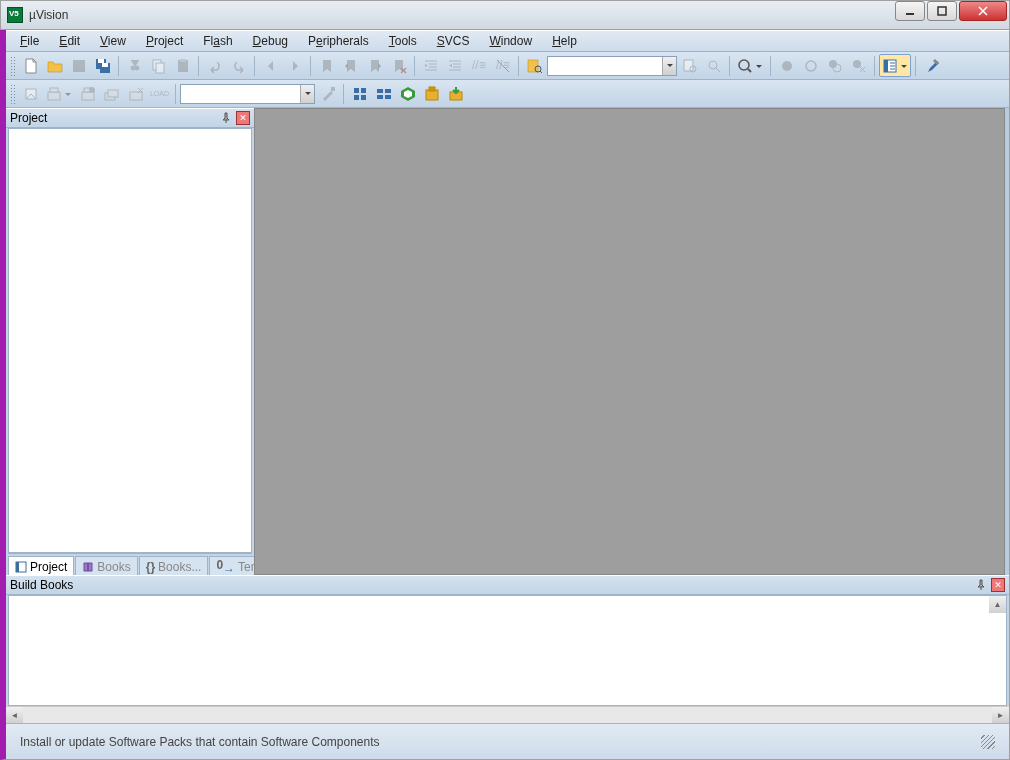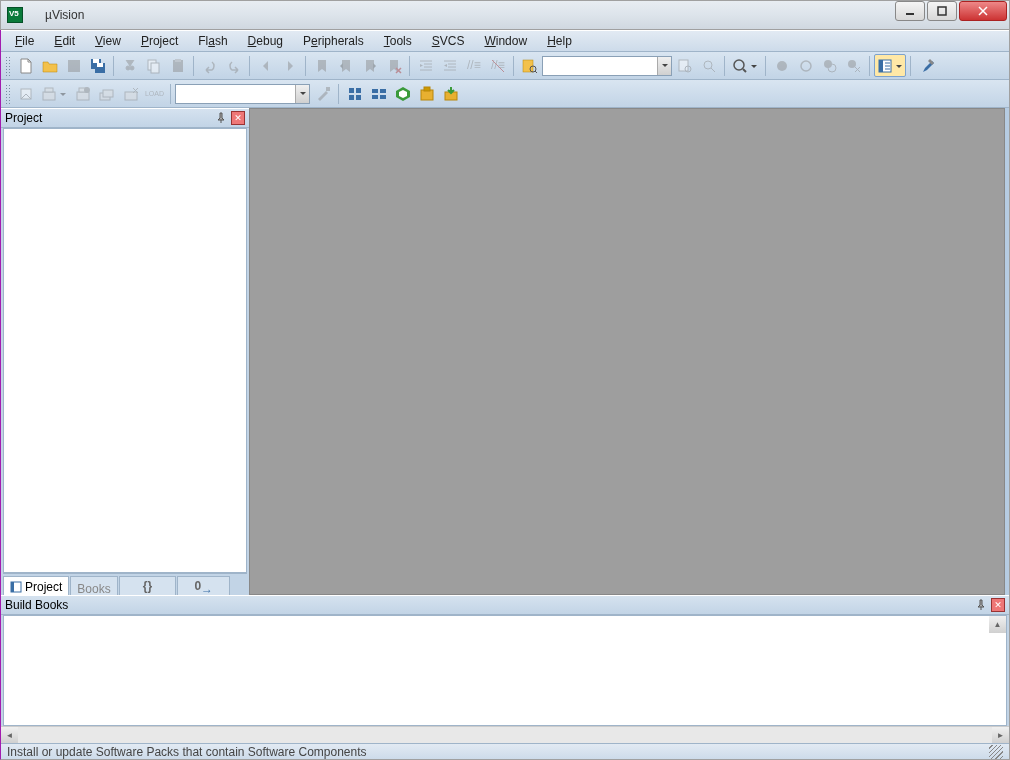--- a/index.html
+++ b/index.html
@@ -2,28 +2,28 @@
 <html><head>
 <meta charset="utf-8">
 <style>
 * { margin: 0; padding: 0; box-sizing: border-box; font-family: "Segoe UI", Tahoma, sans-serif; font-size: 12px; }
 html, body { width: 1010px; height: 760px; overflow: hidden; background: #8aa9c8; }
 
 
 .titlebar { height: 30px; background: linear-gradient(to bottom, #e8edf2 0%, #dde4eb 50%, #d0d8e0 100%); border: 1px solid #a0a0a0; display: flex; align-items: center; padding-left: 6px; }
 .titlebar .app-icon { width: 16px; height: 16px; background: #0a7a3a; border: 1px solid #055028; margin-right: 6px; position: relative; }
 .titlebar .app-icon::after { content: "V5"; color: #fff; font-size: 8px; font-weight: bold; position: absolute; top: 1px; left: 1px; }
-.titlebar .title-text { flex: 1; color: #333; margin-left: 16px; }
+.titlebar .title-text { flex: 1; color: #333; }
 .titlebar .win-controls { display: flex; height: 100%; }
 .titlebar .win-btn { width: 30px; height: 20px; margin-top: 0; margin-right: 2px; border: 1px solid #888; background: linear-gradient(#f5f5f5,#d8d8d8); display: flex; align-items: center; justify-content: center; border-radius: 3px; }
 .titlebar .win-btn.close { background: linear-gradient(#e88,#c33); width: 48px; border-color: #a22; }
 .titlebar .win-controls svg { width: 10px; height: 10px; }
 
 
-.frame { border-left: 1px solid #a21caf; border-right: 1px solid #a0a0a0; border-bottom: 1px solid #a0a0a0; background: #b6cce2; height: 730px; display: flex; flex-direction: column; }
+.frame { border-left: 6px solid #a21caf; border-right: 1px solid #a0a0a0; border-bottom: 1px solid #a0a0a0; background: #b6cce2; height: 730px; display: flex; flex-direction: column; }
 
 
 .menubar { height: 22px; background: linear-gradient(#e2eaf3,#cddbea); border-top: 1px solid #fff; border-bottom: 1px solid #9fb4c9; display: flex; align-items: center; padding: 0 6px; gap: 4px; }
 .menubar .menu-item { padding: 2px 8px; color: #222; cursor: default; }
 .menubar .menu-item u { text-decoration: underline; }
 
 
 .toolbar { height: 28px; background: linear-gradient(#d9e5f1,#c2d4e6); border-bottom: 1px solid #9fb4c9; display: flex; align-items: center; padding: 0 4px; gap: 1px; }
 .toolbar .grip { width: 6px; height: 20px; background-image: radial-gradient(#7a8da0 1px, transparent 1px); background-size: 3px 3px; margin-right: 2px; }
 .tbtn { width: 23px; height: 23px; border: 1px solid transparent; display: flex; align-items: center; justify-content: center; border-radius: 2px; position: relative; }
@@ -47,34 +47,34 @@
 .panel-title .closebox { width: 14px; height: 14px; background: #e77; border: 1px solid #933; display: flex; align-items: center; justify-content: center; color: #fff; font-size: 9px; line-height: 1; }
 .panel-body { flex: 1; background: #fff; border: 1px solid #9fb4c9; margin: 0 2px; }
 
 .project-panel { width: 248px; }
 .project-body { height: 432px; }
 
 .project-tabs { height: 22px; display: flex; background: #c2d4e6; border-top: 1px solid #9fb4c9; padding-top: 2px; margin: 0 2px; }
 .ptab { height: 20px; padding: 2px 6px; border: 1px solid #9fb4c9; border-bottom: none; background: #d5e2ef; margin-right: 1px; display: flex; align-items: center; gap: 3px; font-size: 11px; cursor: default; }
 .ptab.active { background: #fff; }
 .ptab svg { width: 12px; height: 12px; }
-.ptab.inactive { color: #888; flex-direction: column; }
+.ptab.inactive { color: #888; }
 
 .editor-area { flex: 1; background: #9e9e9e; border: 1px solid #888; margin-right: 4px;}
 
 
 .build-panel { height: 148px; display: flex; flex-direction: column; background: #c2d4e6; }
 .build-body { flex: 1; background: #fff; border: 1px solid #9fb4c9; margin: 0 2px; position: relative; overflow: hidden; }
 .hscroll { height: 17px; background: #e8e8e8; border-top: 1px solid #ccc; display: flex; align-items: center; }
 .hscroll .harrow { width: 17px; height: 100%; background: linear-gradient(#f0f0f0,#d0d0d0); display: flex; align-items: center; justify-content: center; font-size: 8px; color: #666; }
 .hscroll .htrack { flex: 1; }
 .vscroll-arrow { position: absolute; right: 0; top: 0; width: 17px; height: 17px; background: linear-gradient(#f0f0f0,#d0d0d0); display: flex; align-items: center; justify-content: center; font-size: 8px; color: #666; }
 
 
-.statusbar { height: 16px; background: linear-gradient(#e2eaf3,#cddbea); border-top: 1px solid #9fb4c9; display: flex; align-items: center; padding: 0 6px; font-size: 11px; color: #444; }
+.statusbar { height: 36px; background: linear-gradient(#e2eaf3,#cddbea); border-top: 1px solid #9fb4c9; display: flex; align-items: center; padding: 0 14px; font-size: 11px; color: #444; }
 .statusbar .grip-corner { margin-left: auto; width: 14px; height: 14px; background: repeating-linear-gradient(135deg, transparent 0 2px, #888 2px 3px); }
 
 
 .ico-gray { fill: #888; }
 .ico-blue { fill: #3a6ea5; }
 .ico-yellow { fill: #e8b030; }
 .ico-green { fill: #3a9a3a; }
 .ico-folder { fill: #f3c14b; stroke: #b8860b; stroke-width: 0.5; }
 </style>
 </head>

